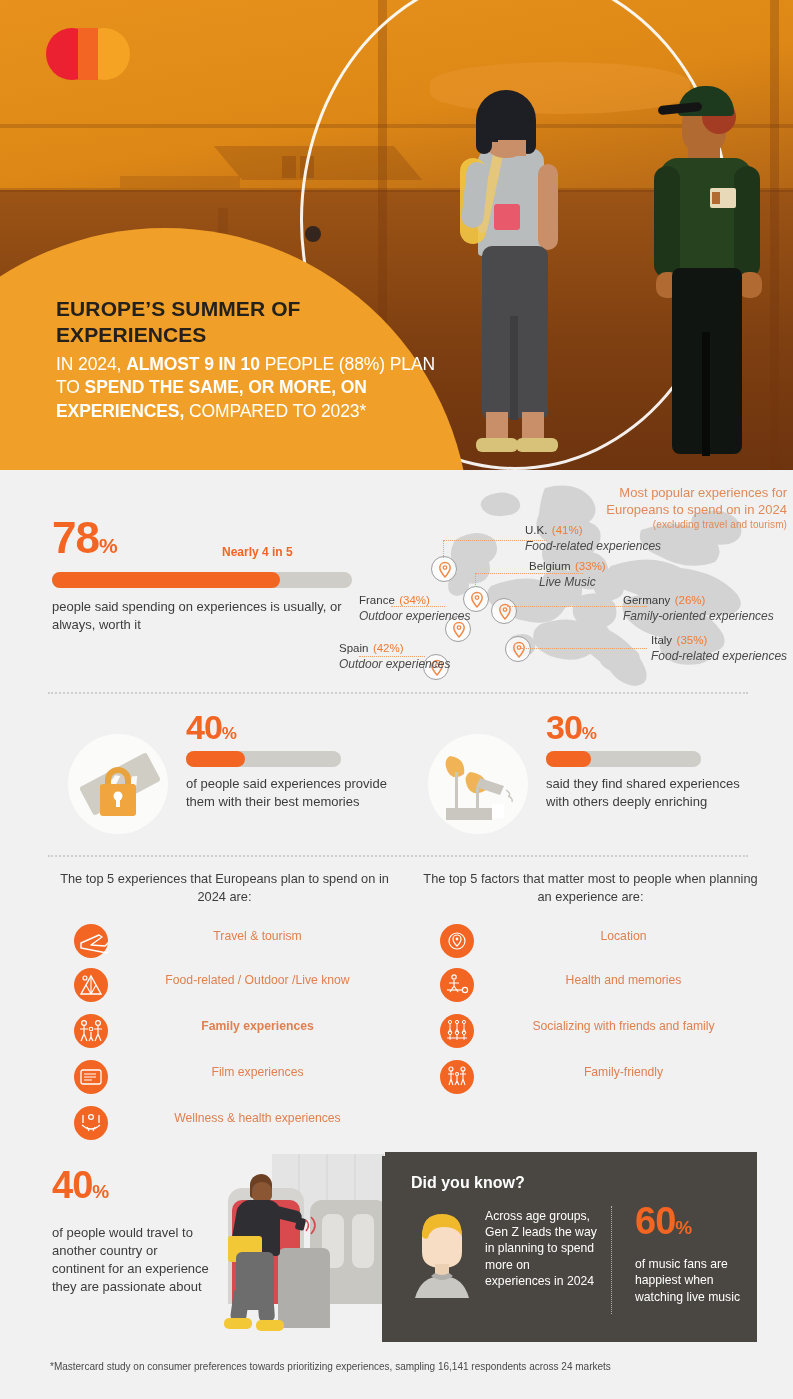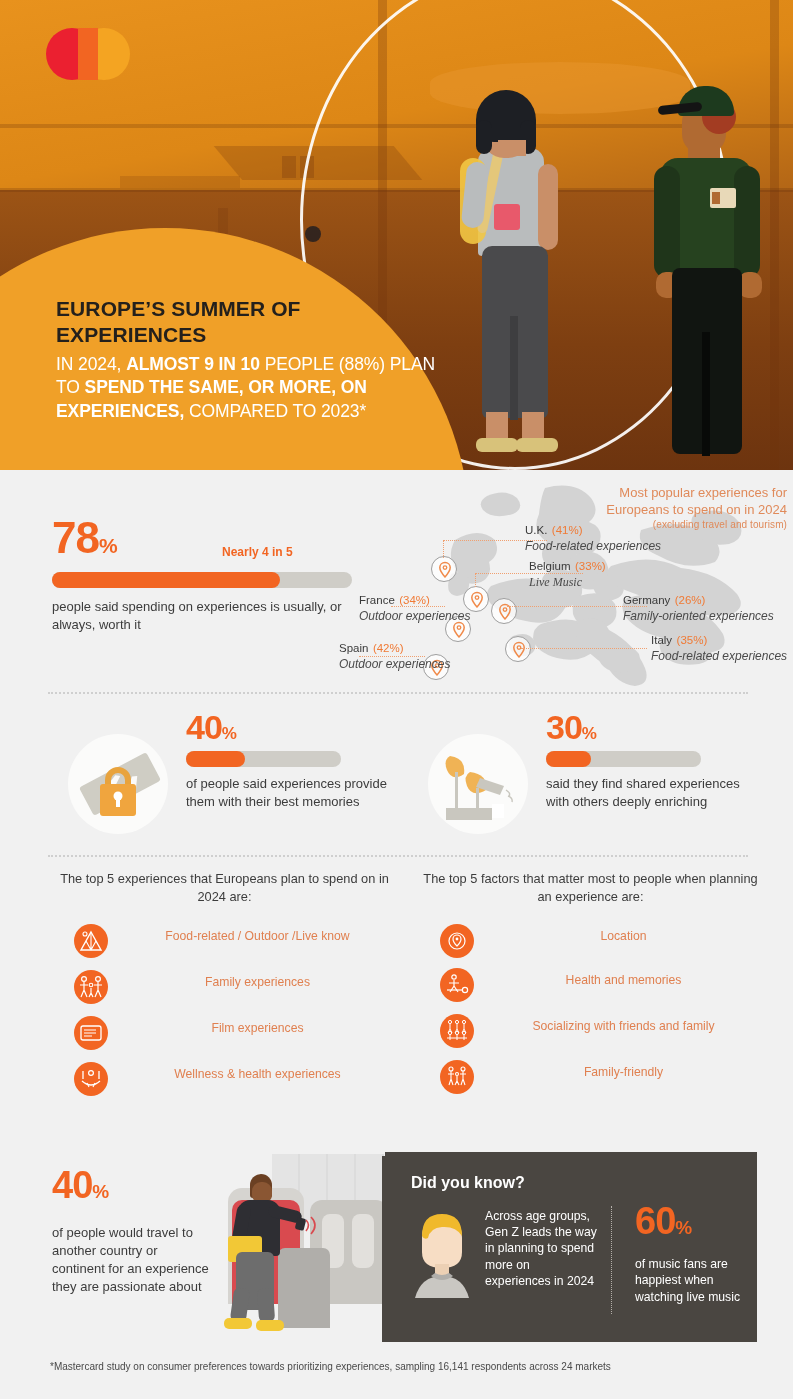--- a/index.html
+++ b/index.html
@@ -313,21 +313,21 @@
   <div class="leader" style="left:-36px; top:178px; width:66px;"></div>
 
   <div class="lbl" style="left:130px; top:42px;">
     <span class="cn">U.K.</span>
     <span class="pc2">(41%)</span>
     <span class="exp" style="text-align:right;">Food-related experiences</span>
   </div>
   <div class="lbl" style="left:134px; top:78px;">
     <span class="cn">Belgium</span>
     <span class="pc2">(33%)</span>
-    <span class="exp" style="text-align:left;font-family:Liberation Serif, serif;">Live Music</span>
+    <span class="exp" style="text-align:center;">Live Music</span>
   </div>
   <div class="lbl" style="left:228px; top:112px;">
     <span class="cn">Germany</span>
     <span class="pc2">(26%)</span>
     <span class="exp">Family-oriented experiences</span>
   </div>
   <div class="lbl" style="left:256px; top:152px;">
     <span class="cn">Italy</span>
     <span class="pc2">(35%)</span>
     <span class="exp">Food-related experiences</span>
@@ -392,31 +392,39 @@
     </div>
     <div class="cap">said they find shared experiences with others deeply enriching</div>
   </div>
 </div>
 
 <div class="dotted-div" style="top:855px;"></div>
 
 <div class="listcol" style="left:52px; top:870px;">
   <div class="list-head">The top 5 experiences that Europeans plan to spend on in 2024 are:</div>
   <div style="margin-top:18px;">
+    <div class="li" style="height:44px;">
+      <div class="li-ic">
+        <svg width="34" height="34" viewBox="0 0 34 34">
+            <path d="M7 19 l18 -8 l3 2 l-11 8 l14 1 l4 -4 l4 2 l-6 9 l-26 -5z" fill="none" stroke="#fff" stroke-width="1.4" stroke-linejoin="round"></path>
+          </svg>
+      </div>
+      <div class="li-tx">Travel &amp; tourism</div>
+    </div>
     <div class="li" style="height:46px;">
       <div class="li-ic">
         <svg width="34" height="34" viewBox="0 0 34 34">
             <path d="M17 8 L27 26 H7 z" fill="none" stroke="#fff" stroke-width="1.4"></path>
             <path d="M17 8 v18 M17 26 l-5 -9 M17 26 l5 -9" stroke="#fff" stroke-width="1.1" fill="none"></path>
             <circle cx="11" cy="10" r="2" fill="none" stroke="#fff" stroke-width="1.1"></circle>
           </svg>
       </div>
       <div class="li-tx">Food-related / Outdoor /Live know</div>
     </div>
-    <div class="li" style="height:46px;">
+    <div class="li" style="height:46px;font-weight:bold;">
       <div class="li-ic">
         <svg width="34" height="34" viewBox="0 0 34 34">
             <circle cx="10" cy="9" r="2.4" fill="none" stroke="#fff" stroke-width="1.2"></circle>
             <circle cx="24" cy="9" r="2.4" fill="none" stroke="#fff" stroke-width="1.2"></circle>
             <circle cx="17" cy="15" r="1.8" fill="none" stroke="#fff" stroke-width="1.1"></circle>
             <path d="M10 12 v8 l-3 7 M10 20 l3 7 M24 12 v8 l-3 7 M24 20 l3 7 M17 18 v5 l-2 4 M17 23 l2 4 M6 15 h8 M20 15 h8" stroke="#fff" stroke-width="1.2" fill="none"></path>
           </svg>
       </div>
       <div class="li-tx">Family experiences</div>
     </div>

